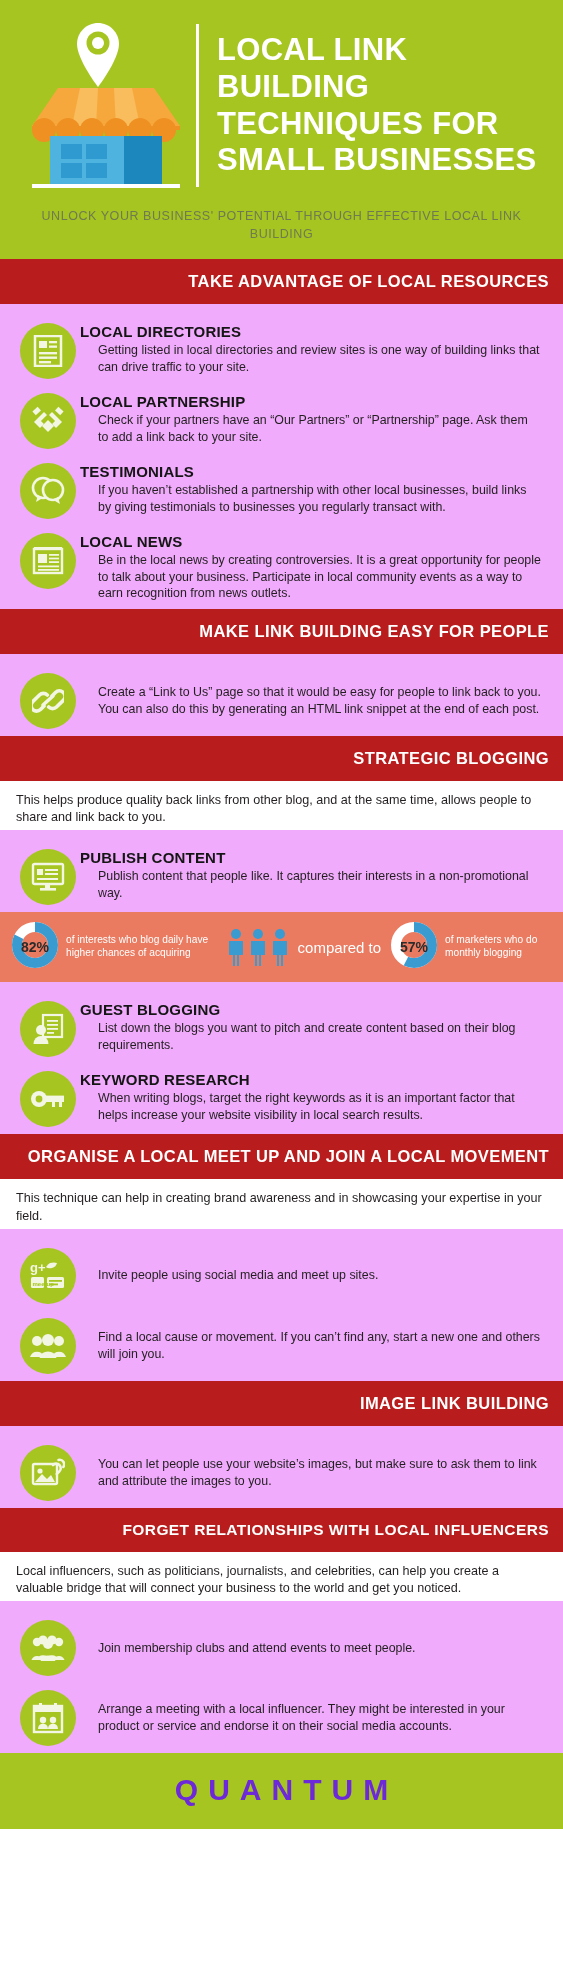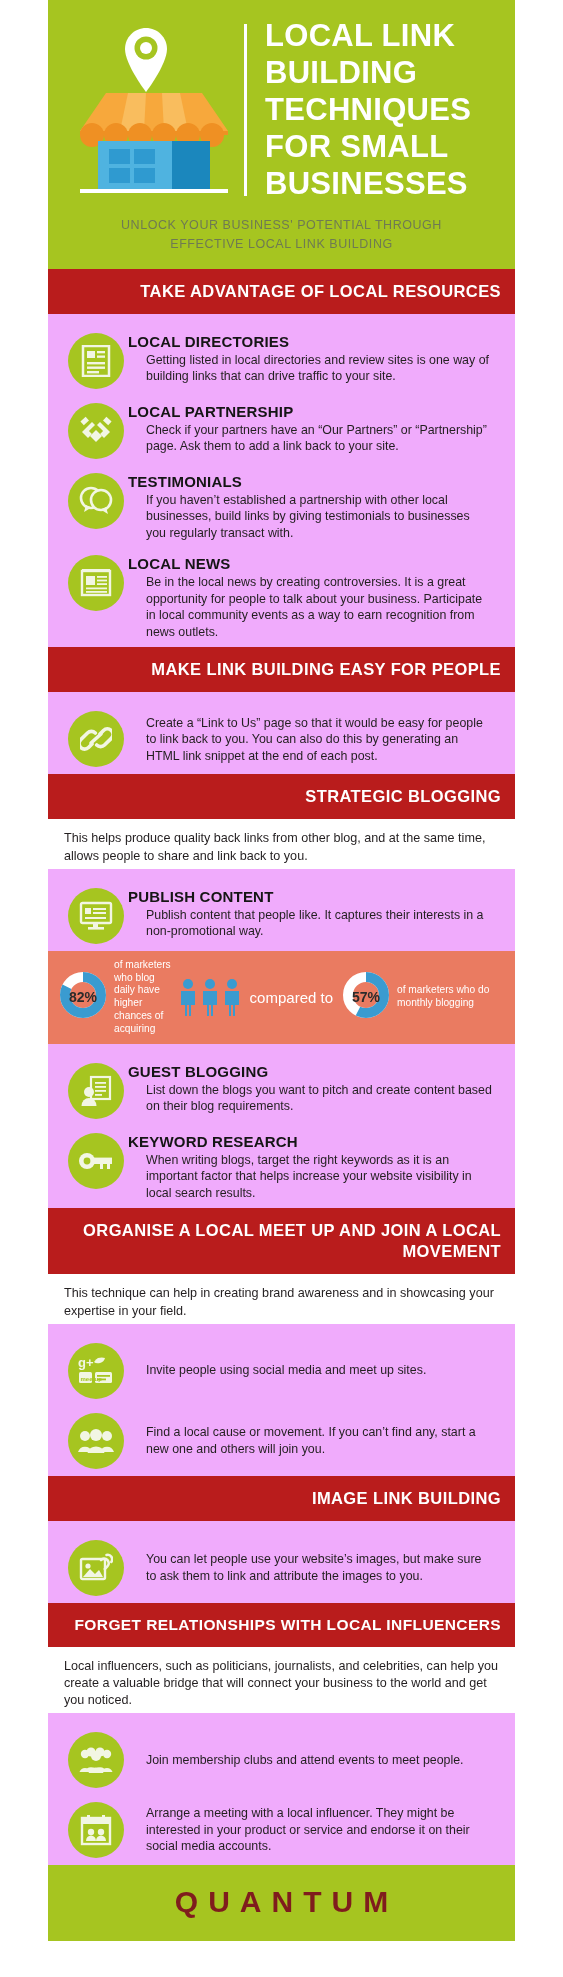--- a/index.html
+++ b/index.html
@@ -1,21 +1,21 @@
 <!DOCTYPE html>
 <html><head>
 <meta charset="utf-8">
 <style>
   * { box-sizing: border-box; margin: 0; padding: 0; }
   html, body {
     background: #ffffff;
     font-family: "Liberation Sans", sans-serif;
   }
   #infographic {
-    width: 467px;
+    width: 563px;
     margin: 0 auto;
     background: #ffffff;
     position: relative;
     overflow: hidden;
   }
 
   
   .hero {
     background: #a6c520;
     padding: 18px 0 14px 0;
@@ -168,21 +168,21 @@
   }
   .people { display: flex; gap: 2px; flex: 0 0 auto; align-items: flex-end; }
 
   
   .footer {
     background: #a6c520;
     text-align: center;
     padding: 20px 0 22px 0;
   }
   .footer-logo {
-    color: #7f1d1d;
+    color: #6d28d9;
     font-size: 30px;
     font-weight: bold;
     letter-spacing: 10px;
     padding-left: 10px;
   }
 </style>
 </head>
 <body>
 
 <div id="infographic">
@@ -351,21 +351,21 @@
   </div>
 
   <div class="stat-band">
     <div class="donut">
       <svg width="50" height="50" viewBox="0 0 50 50">
         <circle cx="25" cy="25" r="18" fill="none" stroke="#ffffff" stroke-width="10"></circle>
         <circle cx="25" cy="25" r="18" fill="none" stroke="#3a9bd0" stroke-width="10" stroke-dasharray="92.7 113.1" transform="rotate(-90 25 25)"></circle>
       </svg>
       <div class="donut-label">82%</div>
     </div>
-    <div class="stat-text">of marketers who blog daily have higher chances of acquiring</div>
+    <div class="stat-text">of interests who blog daily have higher chances of acquiring</div>
     <div class="people">
       <svg width="20" height="38" viewBox="0 0 20 38">
         <circle cx="10" cy="6" r="5" fill="#3a9bd0"></circle>
         <path d="M3 13 h14 v14 h-4 v11 h-2 v-11 h-2 v11 h-2 v-11 h-4z" fill="#3a9bd0"></path>
       </svg>
       <svg width="20" height="38" viewBox="0 0 20 38">
         <circle cx="10" cy="6" r="5" fill="#3a9bd0"></circle>
         <path d="M3 13 h14 v14 h-4 v11 h-2 v-11 h-2 v11 h-2 v-11 h-4z" fill="#3a9bd0"></path>
       </svg>
       <svg width="20" height="38" viewBox="0 0 20 38">

